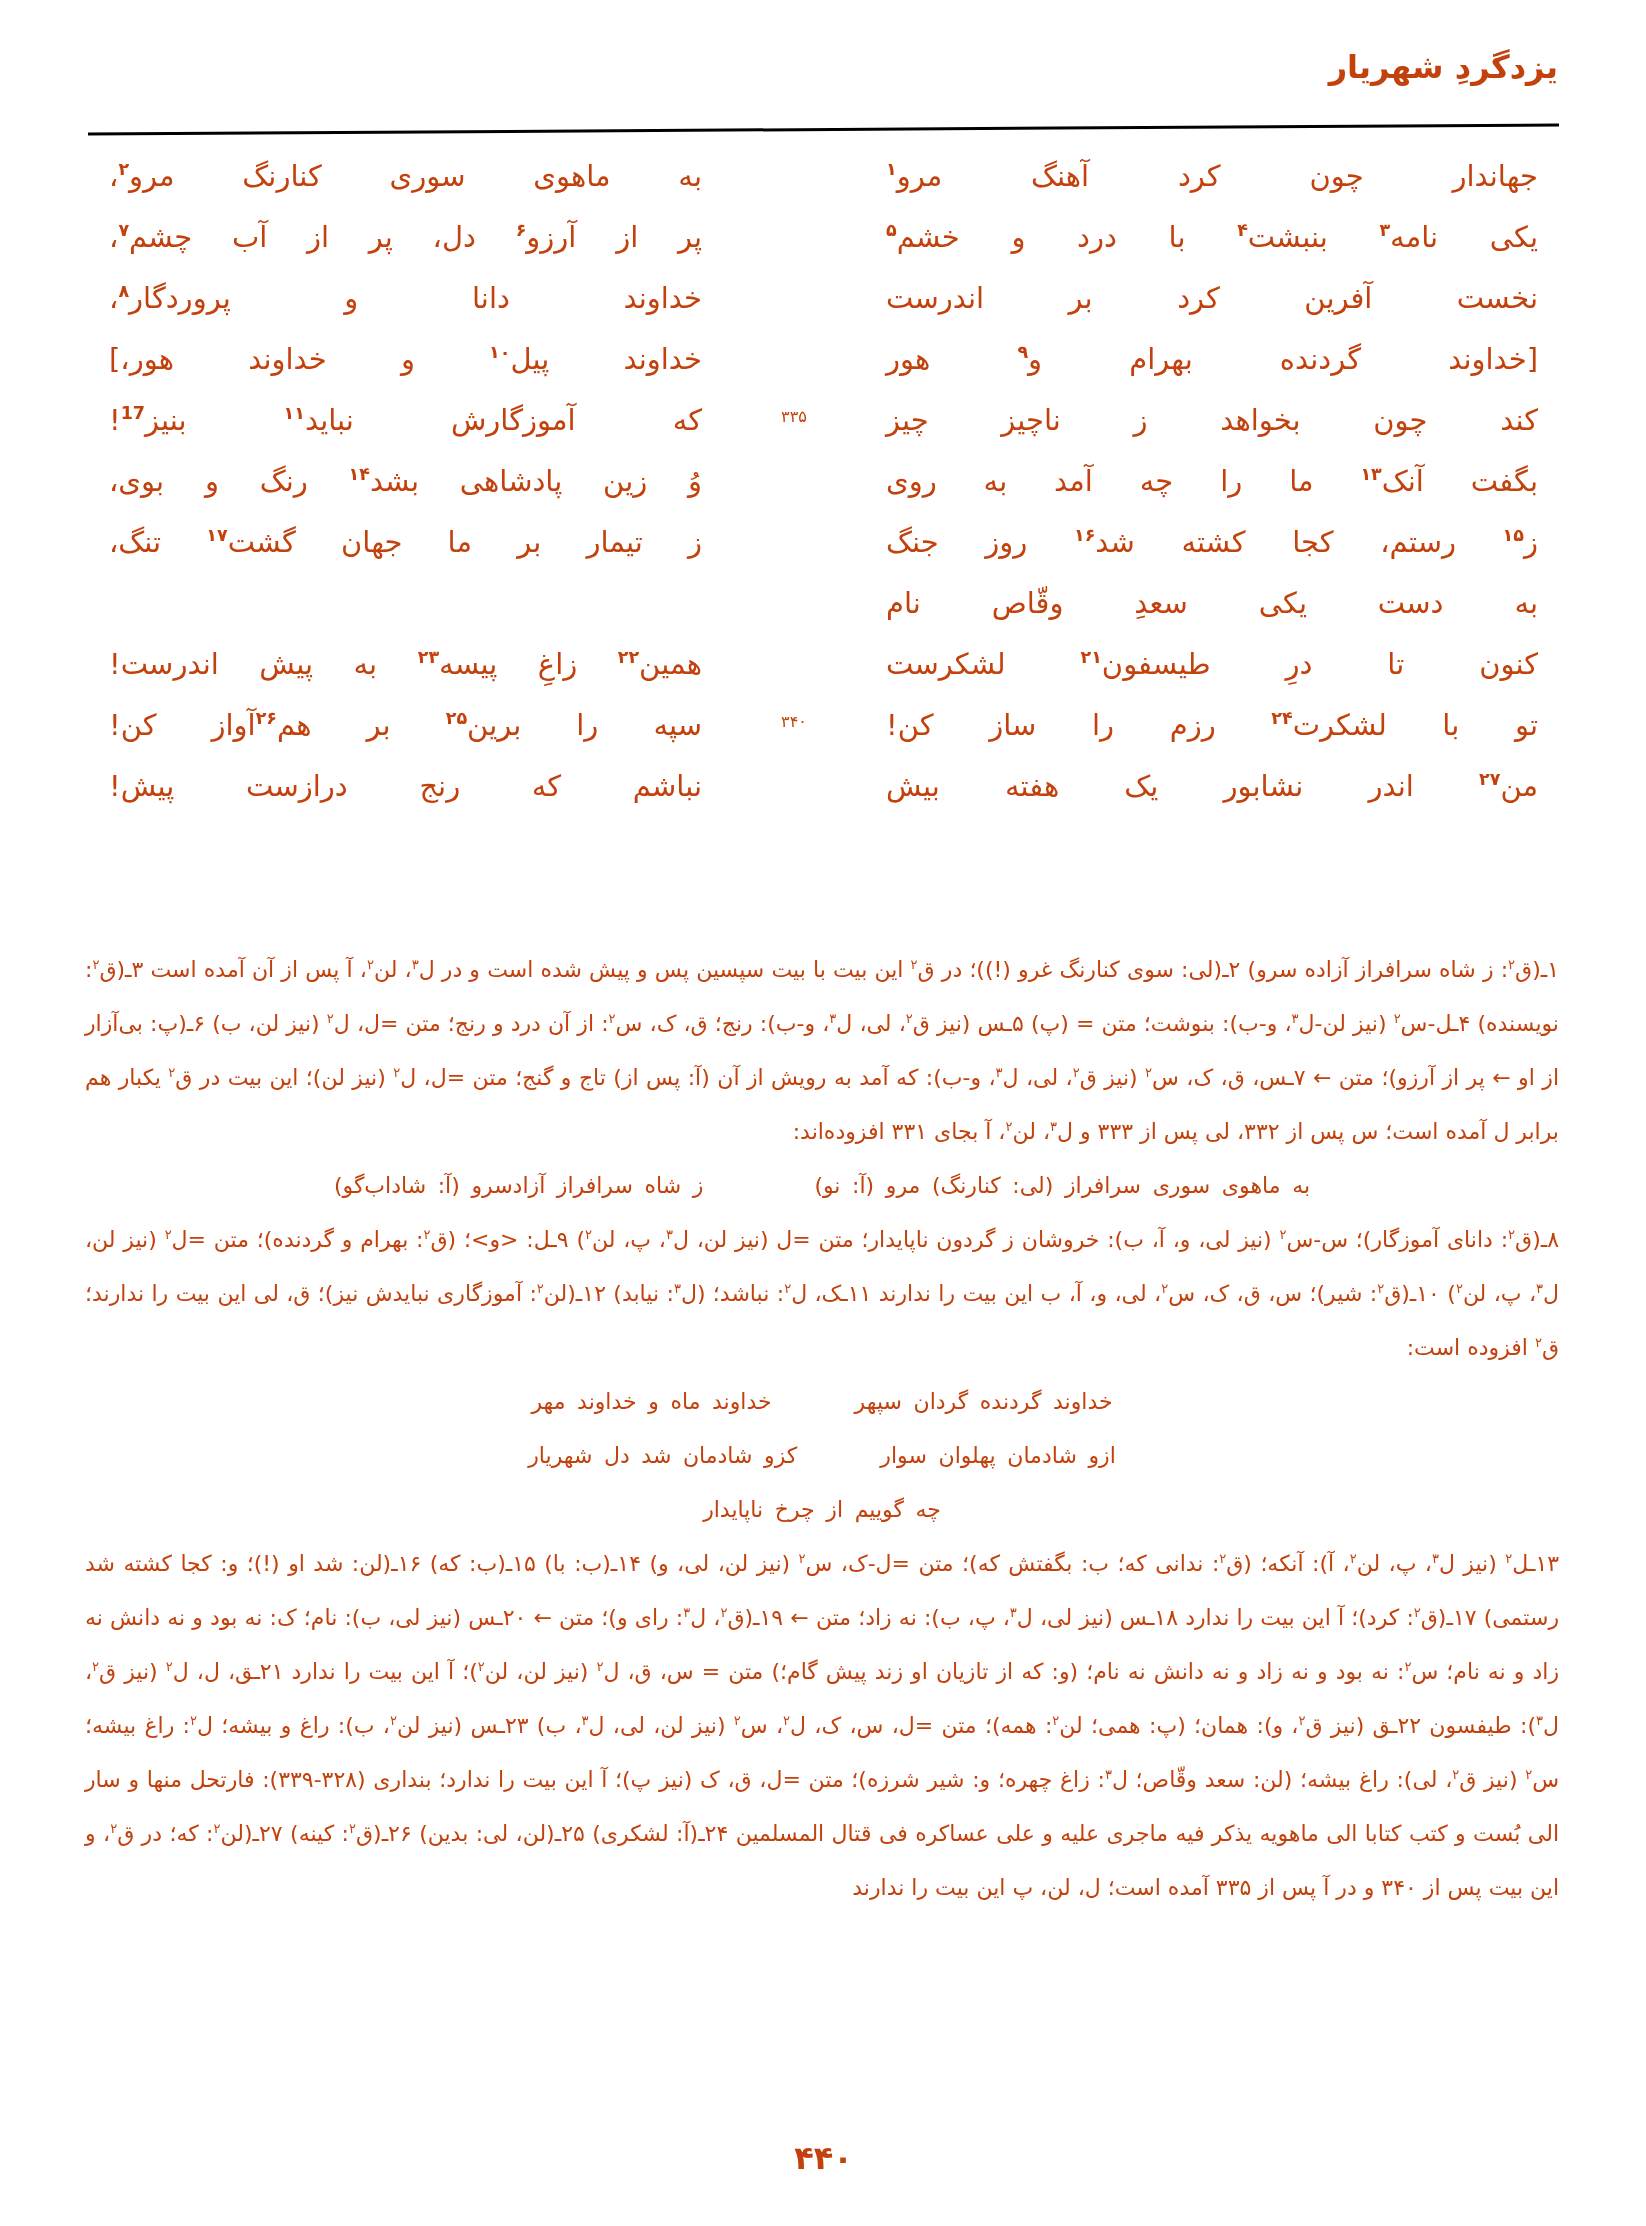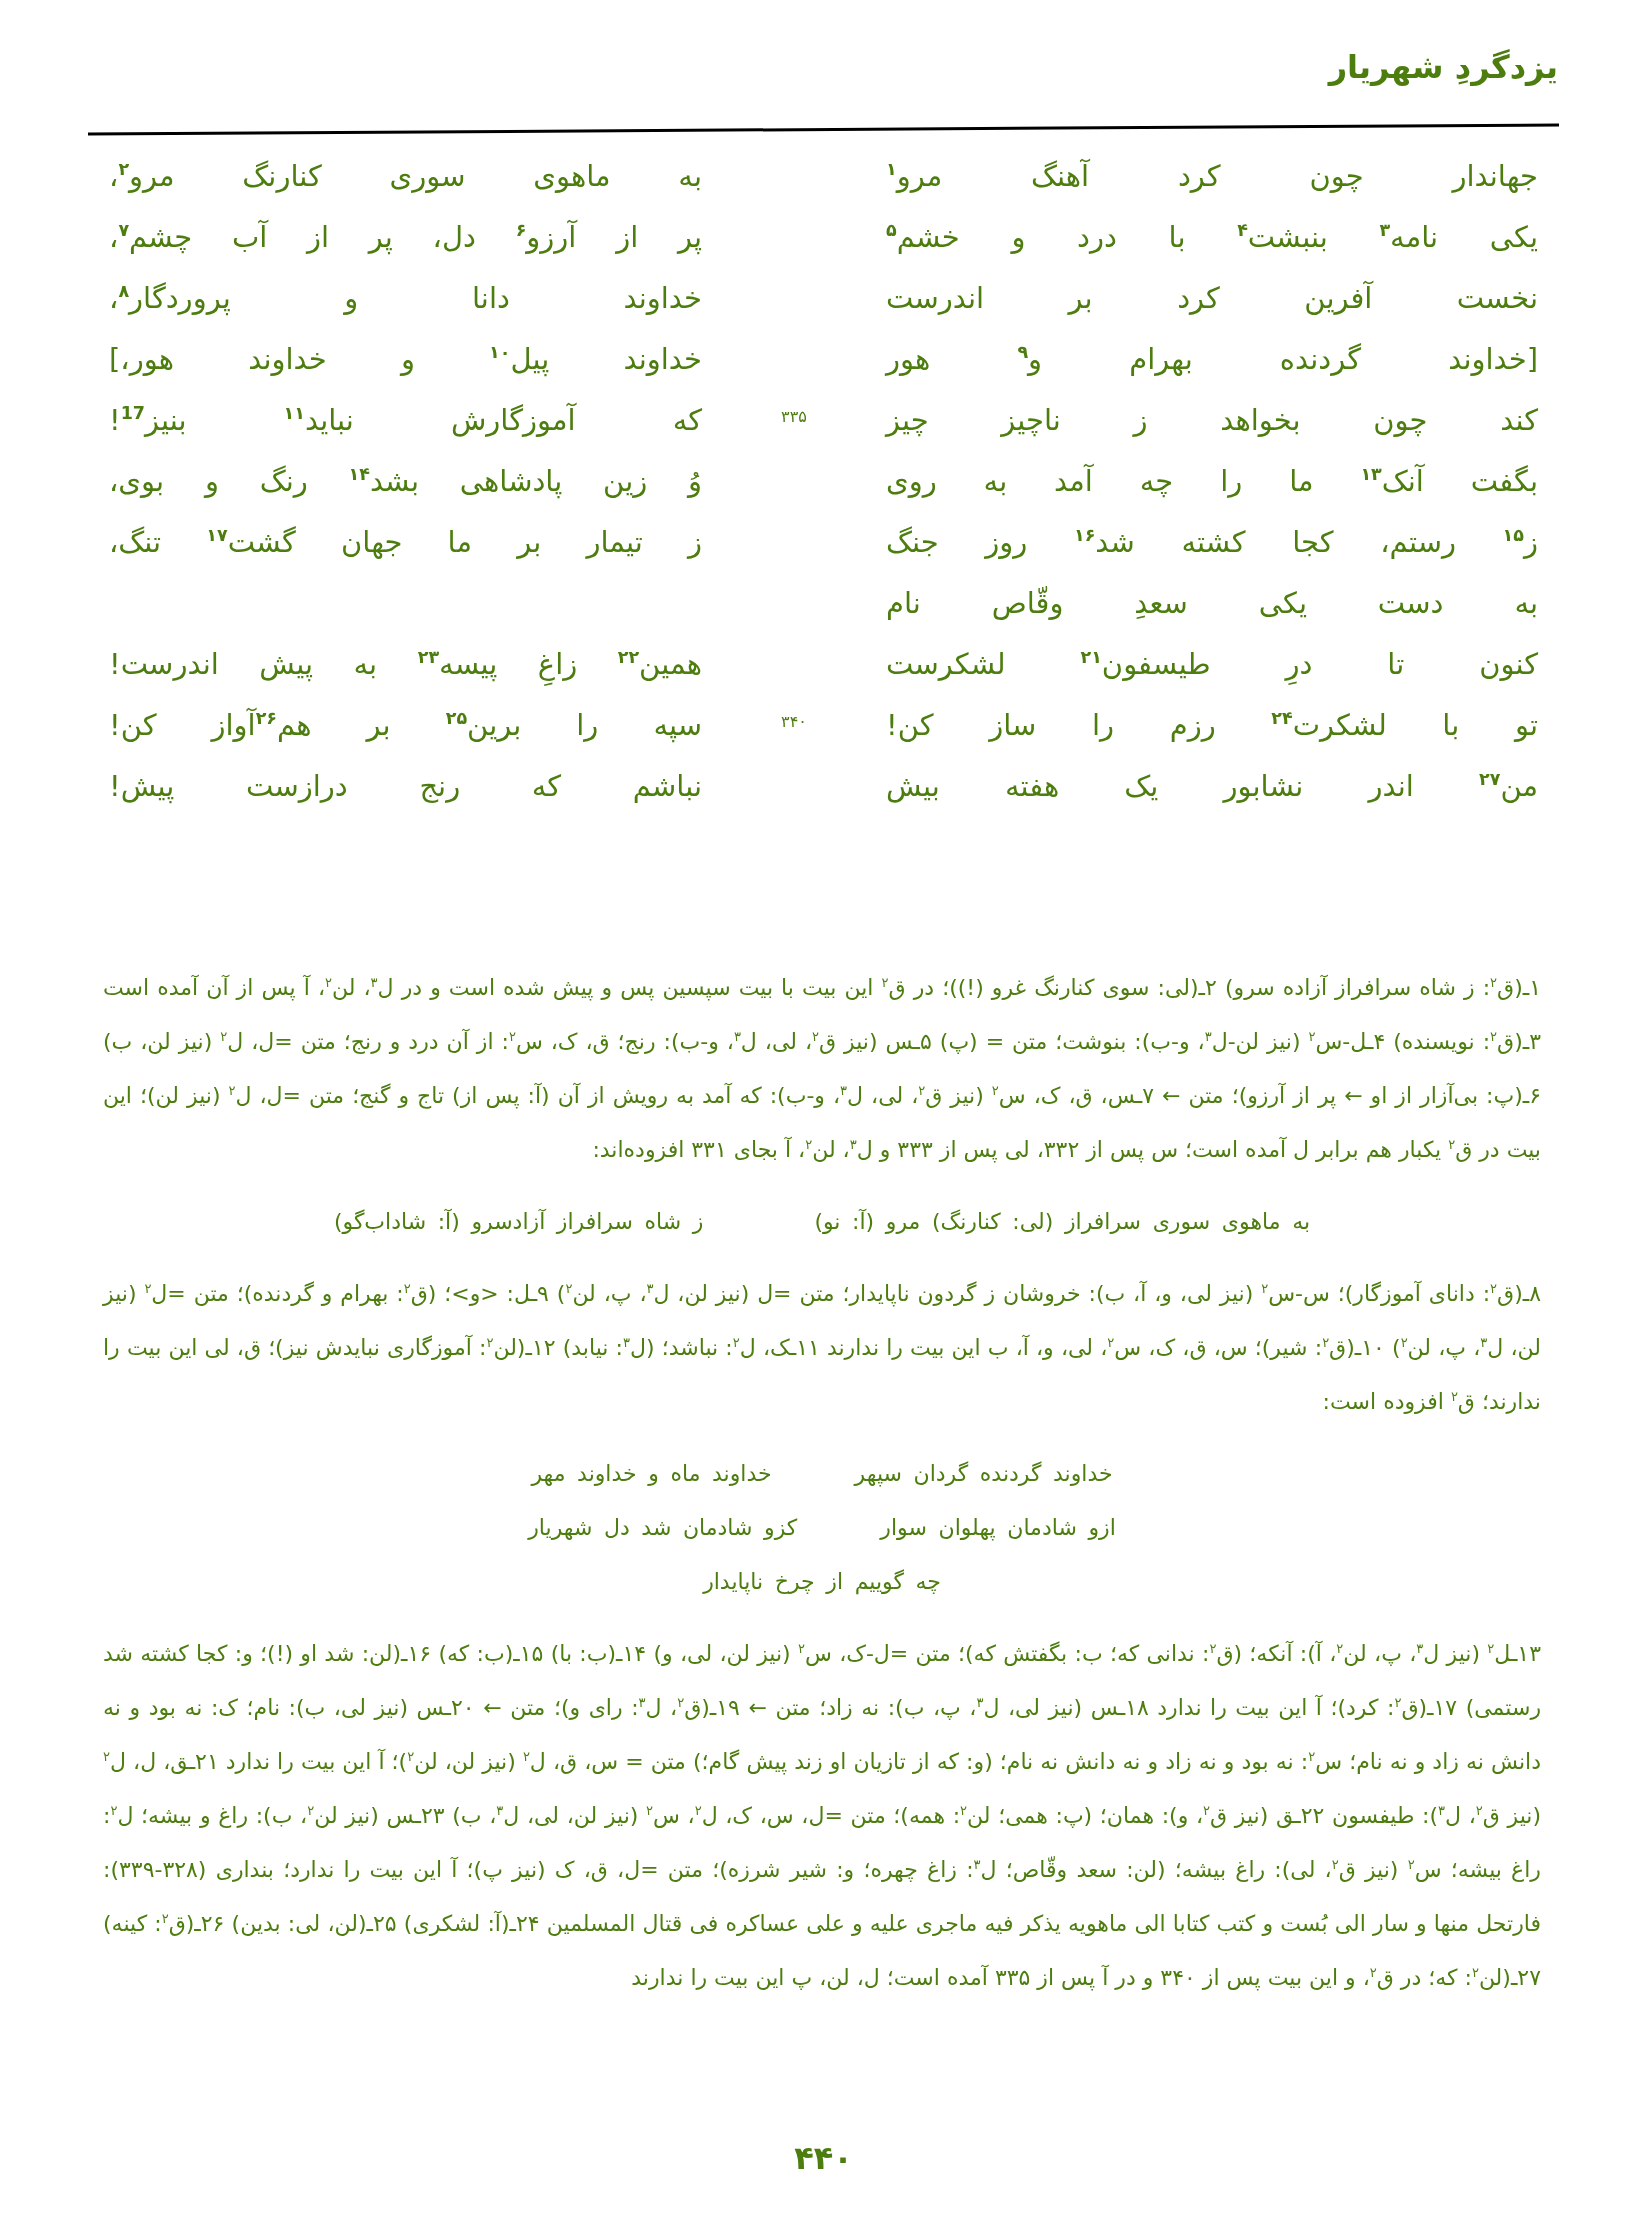--- a/index.html
+++ b/index.html
@@ -1,21 +1,21 @@
 <!DOCTYPE html>
 <html lang="fa" style="font-size:14.8px"><head>
 <meta charset="utf-8">
 <style>
   html,body{margin:0;padding:0;background:#e8e8e8;}
   .page{
     position:relative;
     width:1647px;height:2226px;
     margin:0 auto;
     background:#ffffff;
-    color:#4d7c0f;
+    color:#c2410c;
     direction:rtl;
     font-family:"DejaVu Sans", sans-serif;
     overflow:hidden;
   }
   
   .header-title{
     position:absolute;top:48px;right:89px;
     font-size:32px;font-weight:bold;
   }
   .header-rule{
@@ -44,21 +44,21 @@
     width:79px;text-align:center;font-size:16px;padding-top:3.7px;
   }
   .poem sup{font-size:17.5px;line-height:0;vertical-align:super;font-weight:bold;}
   
   .apparatus{
     position:absolute;top:943px;right:88px;left:85px;
     font-size:22px;
     line-height:54px;
     text-align:justify;
   }
-  .apparatus p{margin:18px;padding:0;}
+  .apparatus p{margin:0;padding:0;}
   .apparatus sup{font-size:13px;line-height:0;vertical-align:super;}
   .app-verse{
     display:flex;justify-content:center;gap:111px;
     line-height:54px;
     text-align:center;
   }
   .app-verse .half{white-space:nowrap;word-spacing:4.6px;}
   .app-verse.narrow{gap:83px;}
   
   .page-number{

